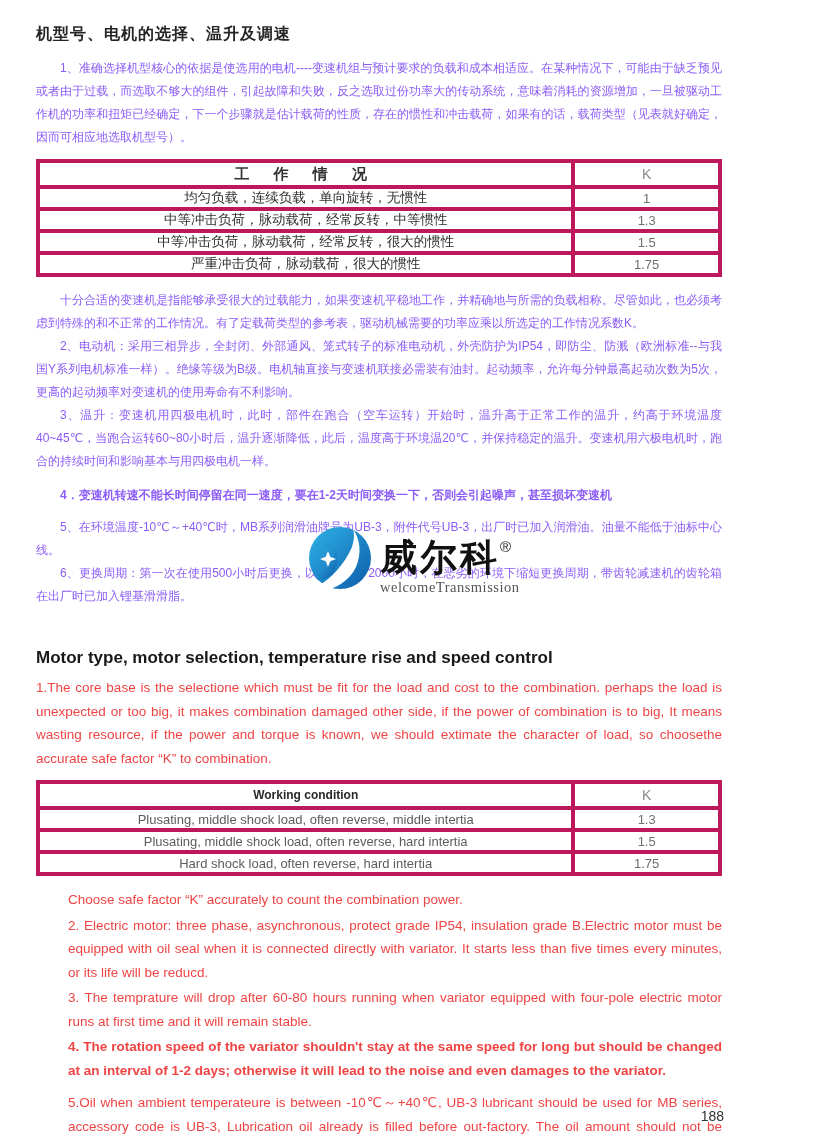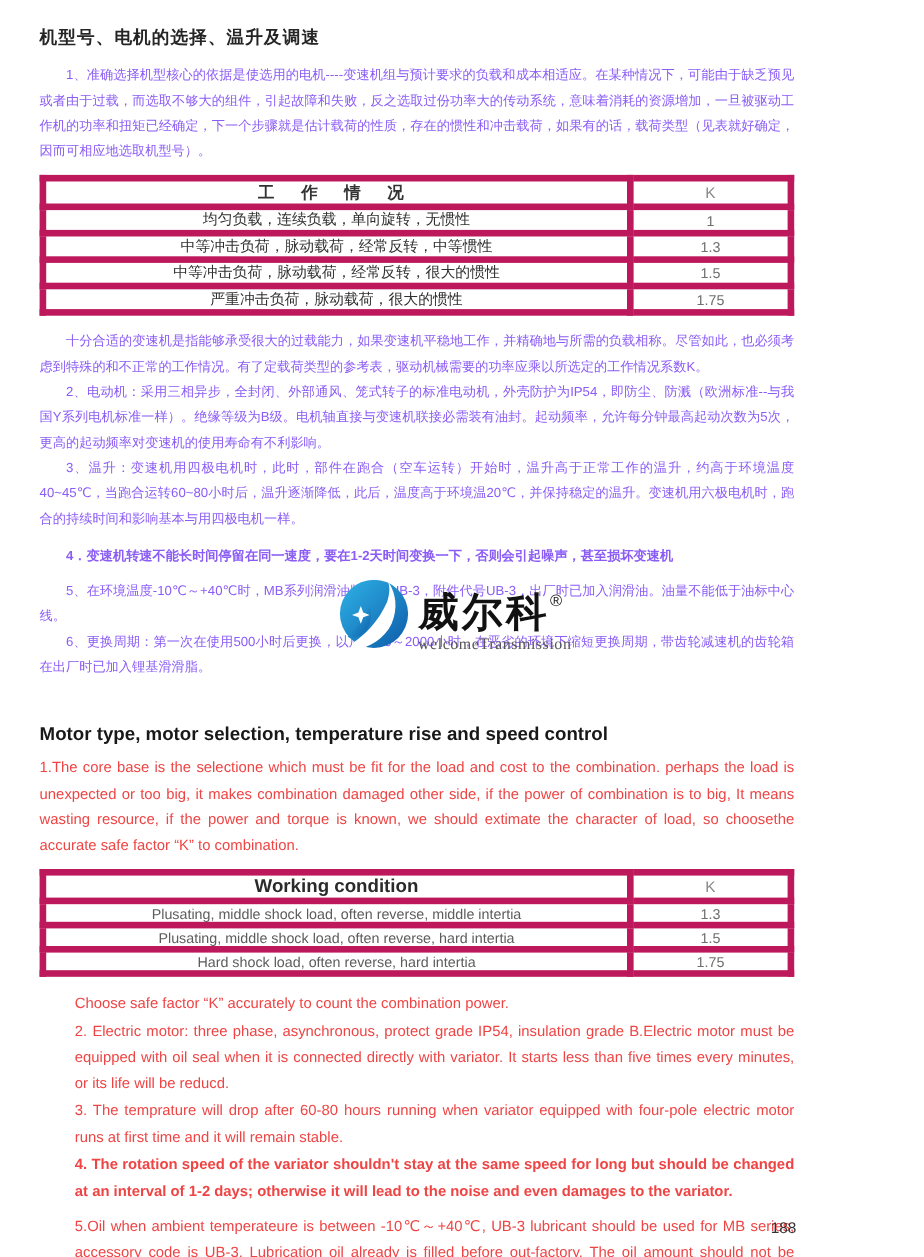--- a/index.html
+++ b/index.html
@@ -10,29 +10,29 @@
   
   .cn-title { font-size:16px; font-weight:bold; color:#252525; letter-spacing:1px; margin-bottom:12px; }
   .cn p { font-size:12px; line-height:23px; color:#8b5cf6; text-align:justify; }
   .cn p.indent { text-indent:2em; }
   .cn p.gap { margin-top:1px; }
   .cn-bold { font-weight:bold; color:#1d1d1d; margin:11px 0 9px 0; }
 
   
   table { width:100%; border-collapse:collapse; table-layout:fixed; }
   .tbl { margin:10px 0 12px 0; }
-  .tbl th, .tbl td { border:6px solid #be185d; text-align:center; vertical-align:middle; }
+  .tbl th, .tbl td { border:4px solid #be185d; text-align:center; vertical-align:middle; }
   .tbl th { height:26px; }
   .tbl td { height:22px; font-size:13px; }
   .tbl .kcol { width:21.5%; }
   .tbl1 th.work { font-size:15px; font-weight:bold; color:#333; letter-spacing:10px; }
   .tbl1 td:first-child { color:#2f2f2f; font-size:13.5px; }
   .tbl th.khead { color:#8a8a8a; font-weight:normal; font-size:14px; }
   .tbl td.kcol { color:#6f6f6f; }
-  .tbl2 th.work { font-size:17px; font-weight:bold; color:#2a2a2a; }
+  .tbl2 th.work { font-size:12px; font-weight:bold; color:#2a2a2a; }
   .tbl2 td:first-child { color:#5c5c5c; }
 
   
   .logo { position:absolute; left:308px; top:527px; display:flex; align-items:flex-start; }
   .logo-mark { width:66px; height:68px; }
   .logo-text { margin-left:6px; }
   .brand-line { font-size:37px; font-weight:bold; color:#111; letter-spacing:3px; line-height:40px; }
   .brand-reg { font-size:15px; vertical-align:18px; font-weight:normal; color:#222; }
   .brand-sub { font-family:"Liberation Serif","DejaVu Serif",serif; font-size:14.5px; color:#555; margin-top:1px; letter-spacing:0.5px; }
 

